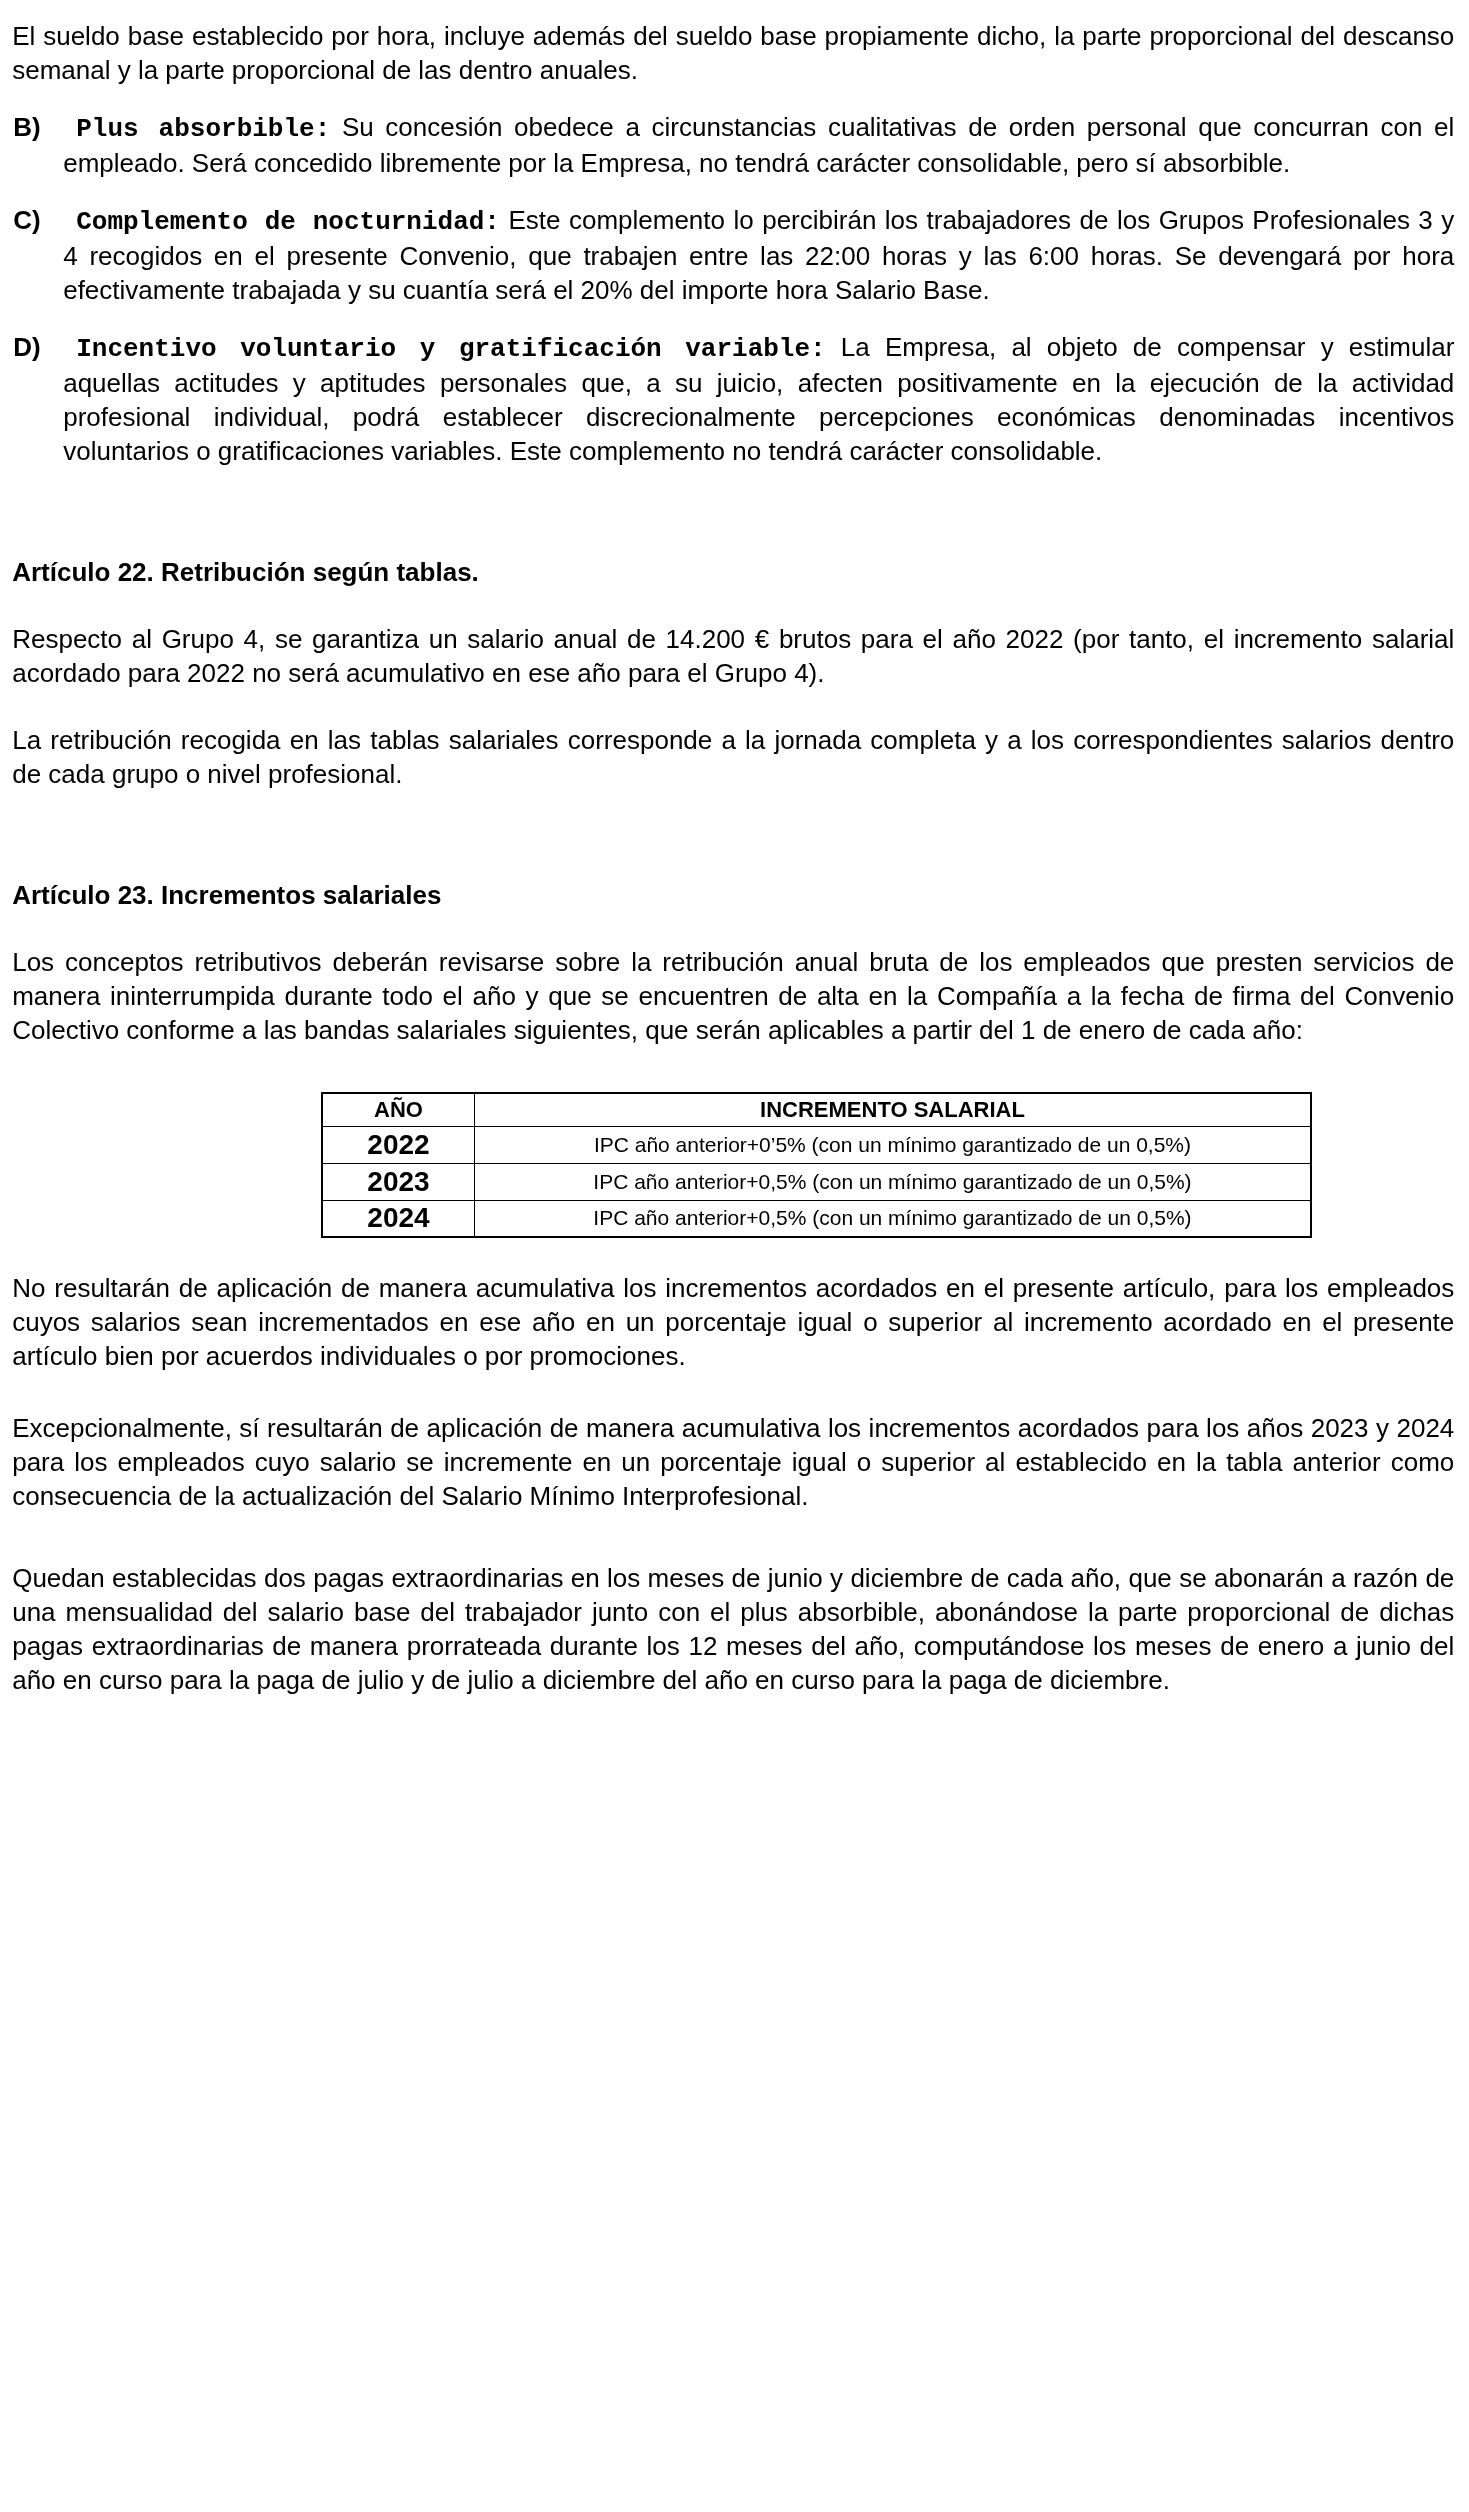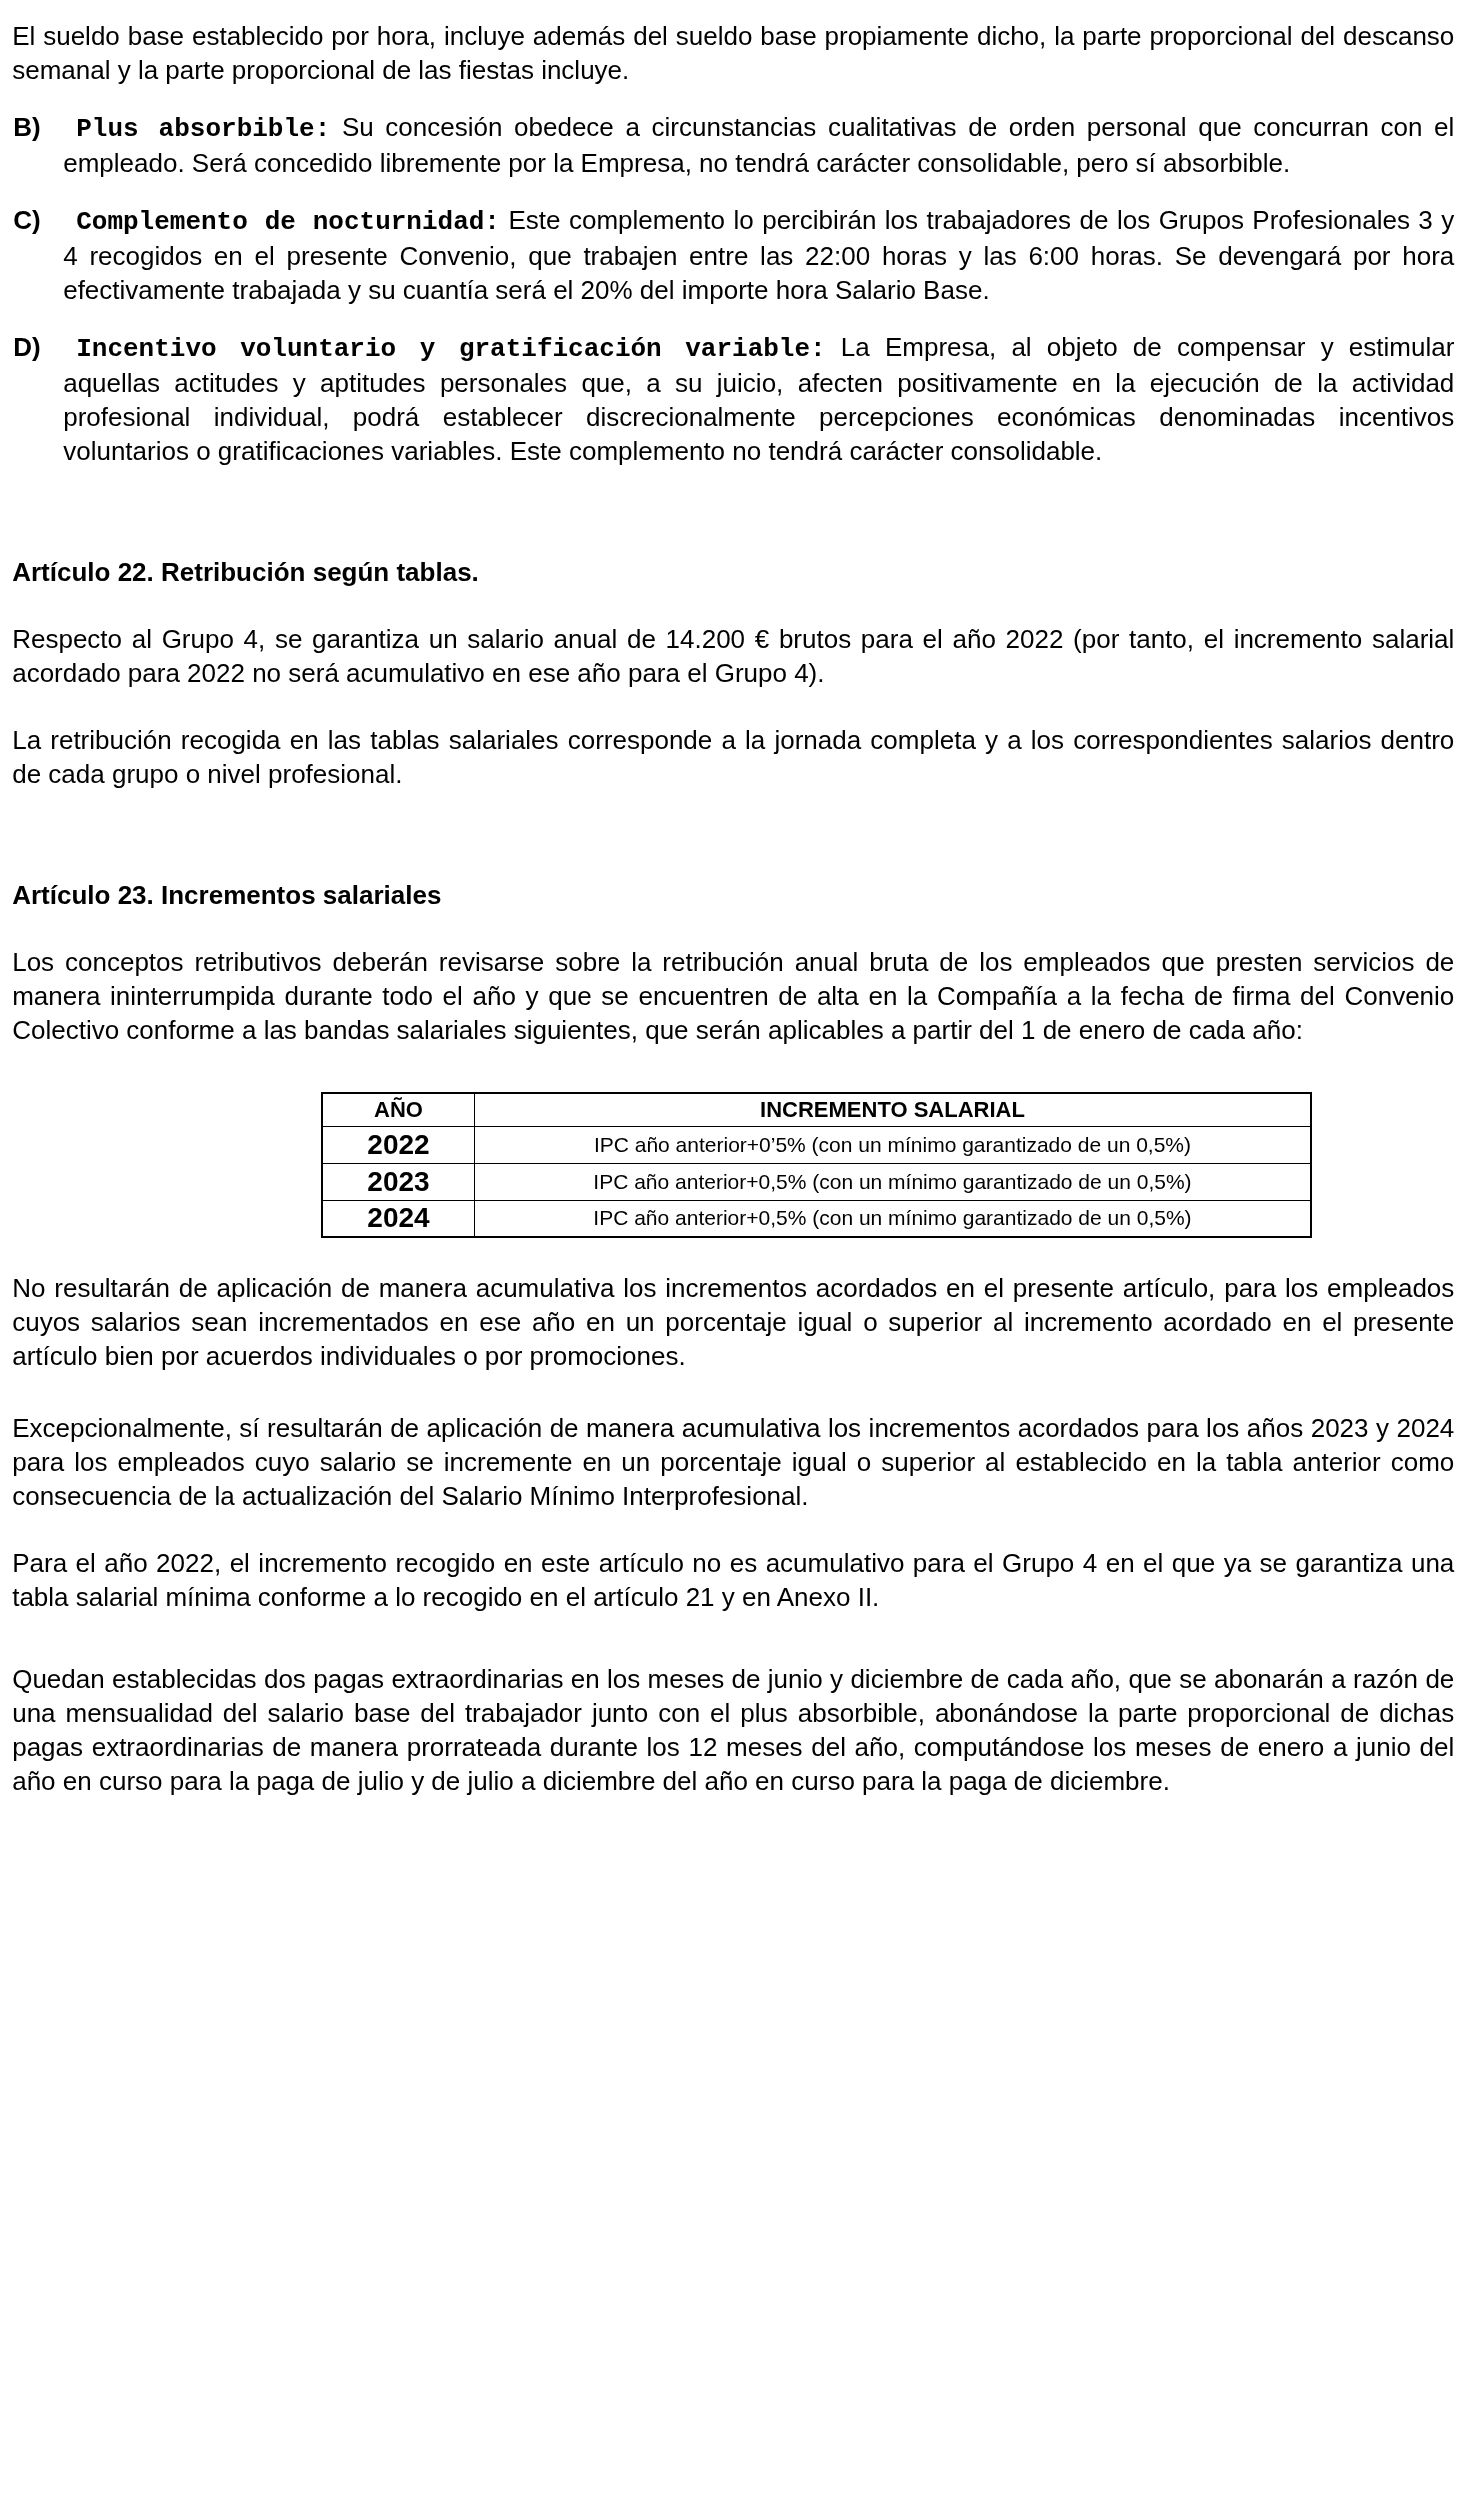--- a/index.html
+++ b/index.html
@@ -86,21 +86,21 @@
   .after-table {
   }
   .gap-exc { margin-top: 38px; }
   .quedan { margin-top: 48px; }
 </style>
 </head>
 <body>
 
 <div class="page">
 
-  <p class="para first">El sueldo base establecido por hora, incluye además del sueldo base propiamente dicho, la parte proporcional del descanso semanal y la parte proporcional de las fiestas incluye.</p>
+  <p class="para first">El sueldo base establecido por hora, incluye además del sueldo base propiamente dicho, la parte proporcional del descanso semanal y la parte proporcional de las dentro anuales.</p>
 
   <div class="list-item">
     <span class="li-label">B)</span><span class="run-in">Plus absorbible:</span> <span>Su concesión obedece a circunstancias cualitativas de orden personal que concurran con el empleado. Será concedido libremente por la Empresa, no tendrá carácter consolidable, pero sí absorbible.</span>
   </div>
 
   <div class="list-item">
     <span class="li-label">C)</span><span class="run-in">Complemento de nocturnidad:</span> <span>Este complemento lo percibirán los trabajadores de los Grupos Profesionales 3 y 4 recogidos en el presente Convenio, que trabajen entre las 22:00 horas y las 6:00 horas. Se devengará por hora efectivamente trabajada y su cuantía será el 20% del importe hora Salario Base.</span>
   </div>
 
   <div class="list-item">
@@ -138,19 +138,18 @@
       <tr class="t-row">
         <td class="year-cell">2024</td>
         <td class="inc-cell">IPC año anterior+0,5% (con un mínimo garantizado de un 0,5%)</td>
       </tr>
     </tbody>
       </table>
   </div>
 
   <p class="para after-table">No resultarán de aplicación de manera acumulativa los incrementos acordados en el presente artículo, para los empleados cuyos salarios sean incrementados en ese año en un porcentaje igual o superior al incremento acordado en el presente artículo bien por acuerdos individuales o por promociones.</p>
   <p class="para gap-exc">Excepcionalmente, sí resultarán de aplicación de manera acumulativa los incrementos acordados para los años 2023 y 2024 para los empleados cuyo salario se incremente en un porcentaje igual o superior al establecido en la tabla anterior como consecuencia de la actualización del Salario Mínimo Interprofesional.</p>
-  <p class="para">Para el año 2022, el incremento recogido en este artículo no es acumulativo para el Grupo 4 en el que ya se garantiza una tabla salarial mínima conforme a lo recogido en el artículo 21 y en Anexo II.</p>
 
 
   <p class="para quedan">Quedan establecidas dos pagas extraordinarias en los meses de junio y diciembre de cada año, que se abonarán a razón de una mensualidad del salario base del trabajador junto con el plus absorbible, abonándose la parte proporcional de dichas pagas extraordinarias de manera prorrateada durante los 12 meses del año, computándose los meses de enero a junio del año en curso para la paga de julio y de julio a diciembre del año en curso para la paga de diciembre.</p>
 
 </div>
 
 
 </body></html>

